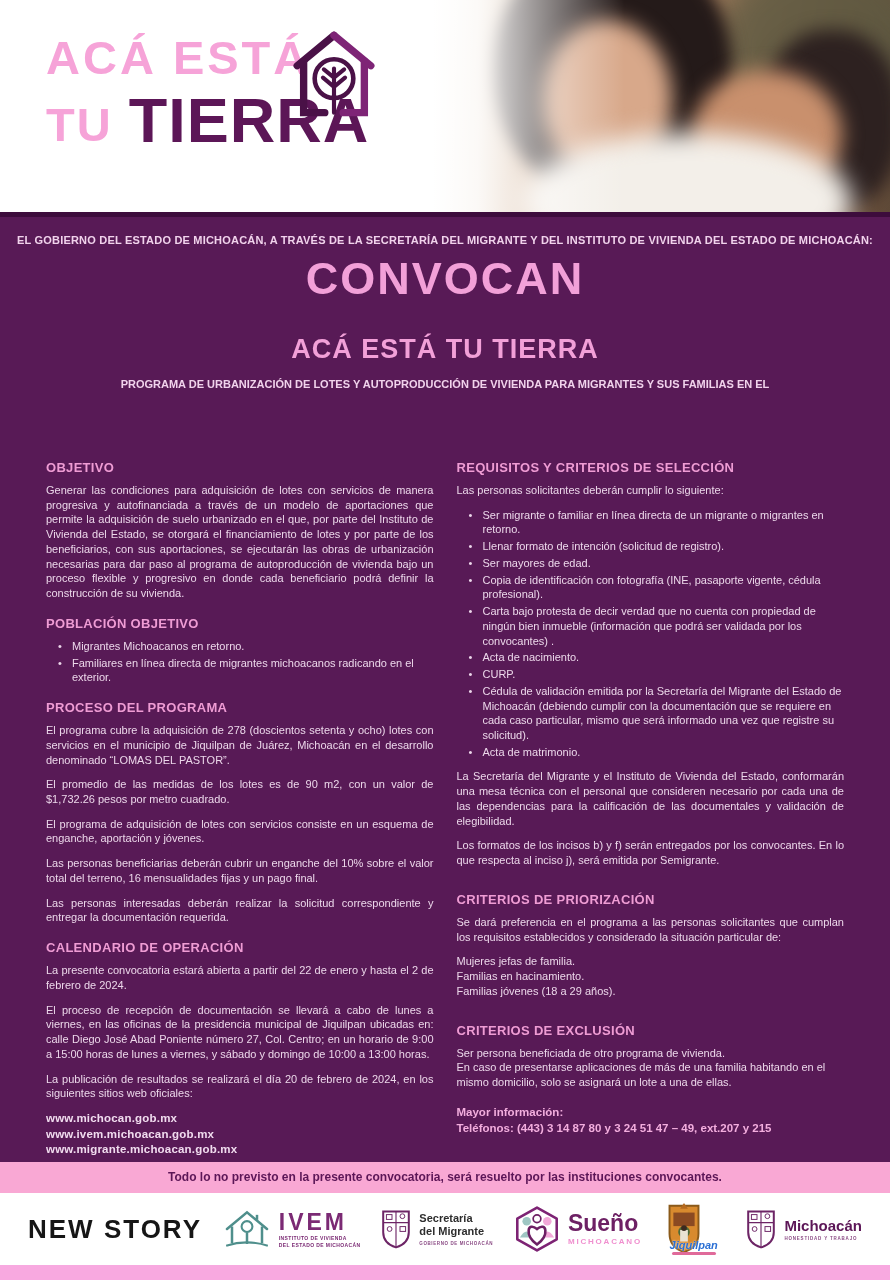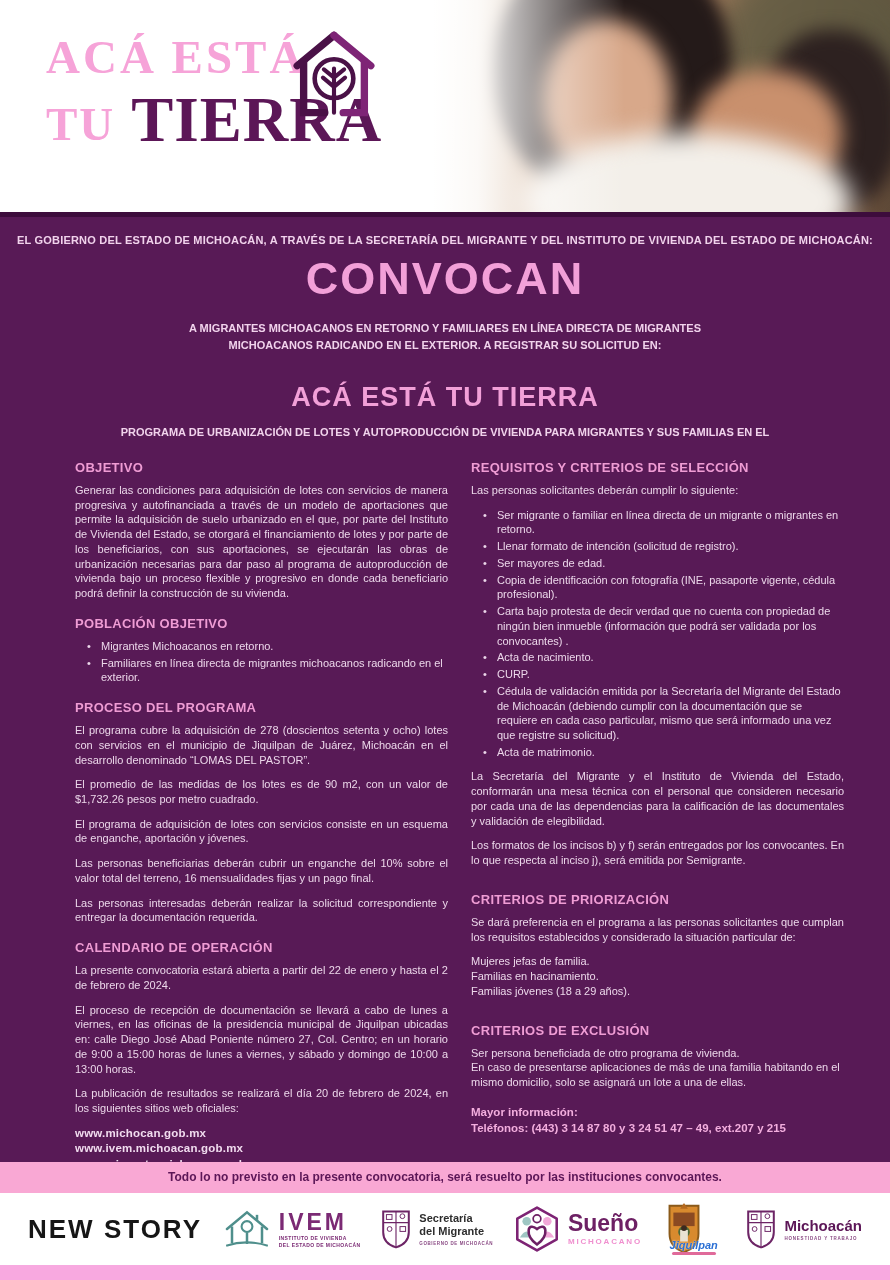--- a/index.html
+++ b/index.html
@@ -2,21 +2,21 @@
 <html><head>
 <meta charset="utf-8">
 <style>
   html,body{margin:0;padding:0;background:#d8d8d8;}
   .page{
     position:relative;width:890px;height:1280px;margin:0 auto;
     background:#581a56;overflow:hidden;
     font-family:"Liberation Sans", sans-serif;
   }
   
-  .header{position:relative;height:212px;background:#ffffff;font-family:Liberation Serif, serif;}
+  .header{position:relative;height:212px;background:#ffffff;}
   .logo-block{position:absolute;left:46px;top:34px;line-height:1;}
   .logo-line1{font-size:47px;font-weight:600;color:#f6a3d8;letter-spacing:3px;}
   .logo-line2{display:flex;align-items:flex-end;margin-top:8px;}
   .logo-tu{font-size:47px;font-weight:600;color:#f6a3d8;letter-spacing:2px;margin-right:16px;padding-bottom:4px;}
   .logo-tierra{font-size:63px;font-weight:800;color:#5c1657;letter-spacing:1px;}
   .house-logo{position:absolute;left:288px;top:28px;}
   
   .photo{position:absolute;right:0;top:0;width:458px;height:212px;overflow:hidden;}
   .photo .bg{position:absolute;inset:0;background:linear-gradient(100deg,#e9dcc9 0%,#cfa98a 30%,#ad8261 58%,#7c5a41 85%,#5f4a38 100%);}
   .photo .foliage{position:absolute;right:-40px;top:-50px;width:220px;height:200px;border-radius:50%;background:#5c5a42;filter:blur(18px);opacity:.8;}
@@ -27,21 +27,21 @@
   .photo .shirt{position:absolute;left:90px;bottom:-60px;width:330px;height:140px;border-radius:50%;background:#f3efe9;filter:blur(12px);}
   .photo .fade{position:absolute;inset:0;background:linear-gradient(90deg,#ffffff 0%,rgba(255,255,255,.9) 10%,rgba(255,255,255,0) 42%);}
   
   .banner{height:228px;background:#581a56;border-top:5px solid #3d0c3c;text-align:center;color:#f1d3ec;}
   .banner-intro{padding-top:17px;font-size:11px;font-weight:700;letter-spacing:.2px;}
   .convocan{margin-top:7px;font-size:45px;font-weight:800;color:#f2a0d8;letter-spacing:2px;}
   .banner-aud{margin-top:15px;font-size:11px;font-weight:700;line-height:1.5;}
   .program-name{margin-top:29px;font-size:27px;font-weight:700;color:#f2a0d8;letter-spacing:1px;}
   .banner-desc{margin-top:11px;font-size:11px;font-weight:700;line-height:1.5;}
   
-  .columns{display:flex;gap:23px;padding:0 46px;height:717px;overflow:hidden;box-sizing:border-box;margin-left:29px;}
+  .columns{display:flex;gap:23px;padding:0 46px;height:717px;overflow:hidden;box-sizing:border-box;}
   .col{flex:1;min-width:0;}
   .sec-head{font-size:13px;font-weight:800;color:#ef9cd4;letter-spacing:.3px;margin:15px 0 8px;}
   .sec-head.spaced{margin-top:24px;}
   .col p{font-size:11px;line-height:1.34;color:#ecd7ea;margin:0 0 10px;text-align:justify;}
   ul.bullets{list-style:none;margin:0 0 10px;padding:0 0 0 12px;}
   ul.bullets li{position:relative;font-size:11px;line-height:1.34;color:#ecd7ea;padding-left:14px;margin-bottom:2px;}
   ul.bullets li::before{content:"•";position:absolute;left:0;top:0;color:#ecd7ea;}
   .lines div{font-size:11px;line-height:1.34;color:#ecd7ea;}
   .lines{margin:0 0 10px;}
   .weblinks div{font-size:11.5px;font-weight:800;color:#f1dcef;line-height:1.35;letter-spacing:.2px;}
@@ -96,24 +96,20 @@
         <div class="hair2"></div>
         <div class="face2"></div>
       <div class="shirt"></div>
         <div class="fade"></div>
     </div>
   </div>
 
   <div class="banner">
     <div class="banner-intro">EL GOBIERNO DEL ESTADO DE MICHOACÁN, A TRAVÉS DE LA SECRETARÍA DEL MIGRANTE Y DEL INSTITUTO DE VIVIENDA DEL ESTADO DE MICHOACÁN:</div>
     <div class="convocan">CONVOCAN</div>
-    <div class="banner-aud">
-      <div>A MIGRANTES MICHOACANOS EN RETORNO Y FAMILIARES EN LÍNEA DIRECTA DE MIGRANTES</div>
-      <div>MICHOACANOS RADICANDO EN EL EXTERIOR. A REGISTRAR SU SOLICITUD EN:</div>
-    </div>
     <div class="program-name">ACÁ ESTÁ TU TIERRA</div>
     <div class="banner-desc">
       <div>PROGRAMA DE URBANIZACIÓN DE LOTES Y AUTOPRODUCCIÓN DE VIVIENDA PARA MIGRANTES Y SUS FAMILIAS EN EL</div>
     </div>
   </div>
 
   <div class="columns">
     <div class="col" id="col-left">
         <div class="sec-head">OBJETIVO</div>
         <p>Generar las condiciones para adquisición de lotes con servicios de manera progresiva y autofinanciada a través de un modelo de aportaciones que permite la adquisición de suelo urbanizado en el que, por parte del Instituto de Vivienda del Estado, se otorgará el financiamiento de lotes y por parte de los beneficiarios, con sus aportaciones, se ejecutarán las obras de urbanización necesarias para dar paso al programa de autoproducción de vivienda bajo un proceso flexible y progresivo en donde cada beneficiario podrá definir la construcción de su vivienda.</p>

